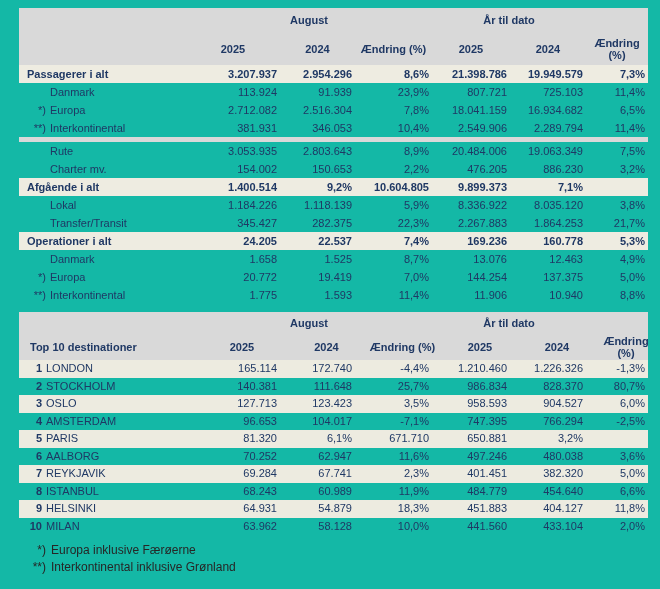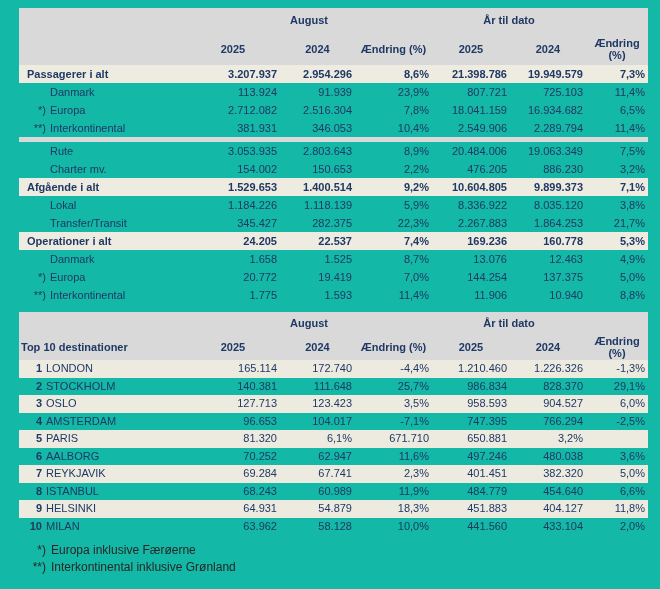--- a/index.html
+++ b/index.html
@@ -10,21 +10,21 @@
   .tbl{position:absolute;left:19px;width:629px;}
   #t1{top:8px;}
   #t2{top:312px;}
   
   .gridrow{display:grid;grid-template-columns:167px 94px 75px 77px 78px 76px 62px;}
   .sprow{display:grid;grid-template-columns:167px 246px 154px 62px;}
   .hdr{background:#d9d9d9;color:#1f3864;font-weight:bold;font-size:11px;}
   .hdrA{height:24px;align-items:center;}
   .hdrB{height:33px;align-items:center;}
   #t2 .hdrA{height:22px;}
-  #t2 .hdrB{height:26px;}
+  #t2 .hdrB{height:26px;padding-left:9px;}
   .hc{text-align:center;line-height:12px;}
   .nowrap{white-space:nowrap;}
   .wrapcol{white-space:normal;padding:0 2px;}
   .ttl{text-align:left;padding-left:2px;font-size:11px;}
   .r{height:18px;align-items:center;font-size:11px;line-height:18px;}
   #t2 .r{height:17.5px;line-height:17.5px;}
   .band{background:#eeece1;font-weight:bold;}
   .alt{background:#edebe0;}
   .lc{display:flex;align-items:center;overflow:hidden;}
   .mk{width:27px;text-align:right;flex:0 0 27px;}
@@ -135,21 +135,20 @@
       <div class="n">2,2%</div>
       <div class="n">476.205</div>
       <div class="n">886.230</div>
       <div class="n">3,2%</div>
     </div>
     <div class="gridrow r band">
       <div class="lc">
           <span class="mk"></span>
           <span class="lb">Afgående i alt</span>
         </div>
-      <div class="n">1.529.653</div>
       <div class="n">1.400.514</div>
       <div class="n">9,2%</div>
       <div class="n">10.604.805</div>
       <div class="n">9.899.373</div>
       <div class="n">7,1%</div>
     </div>
     <div class="gridrow r">
       <div class="lc">
           <span class="mk"></span>
           <span class="lb">Lokal</span>
@@ -255,21 +254,21 @@
     <div class="gridrow r">
       <div class="lc">
           <span class="mk">2</span>
           <span class="lb">STOCKHOLM</span>
         </div>
       <div class="n">140.381</div>
       <div class="n">111.648</div>
       <div class="n">25,7%</div>
       <div class="n">986.834</div>
       <div class="n">828.370</div>
-      <div class="n">29,1%</div>
+      <div class="n">80,7%</div>
     </div>
     <div class="gridrow r alt">
       <div class="lc">
           <span class="mk">3</span>
           <span class="lb">OSLO</span>
         </div>
       <div class="n">127.713</div>
       <div class="n">123.423</div>
       <div class="n">3,5%</div>
       <div class="n">958.593</div>

